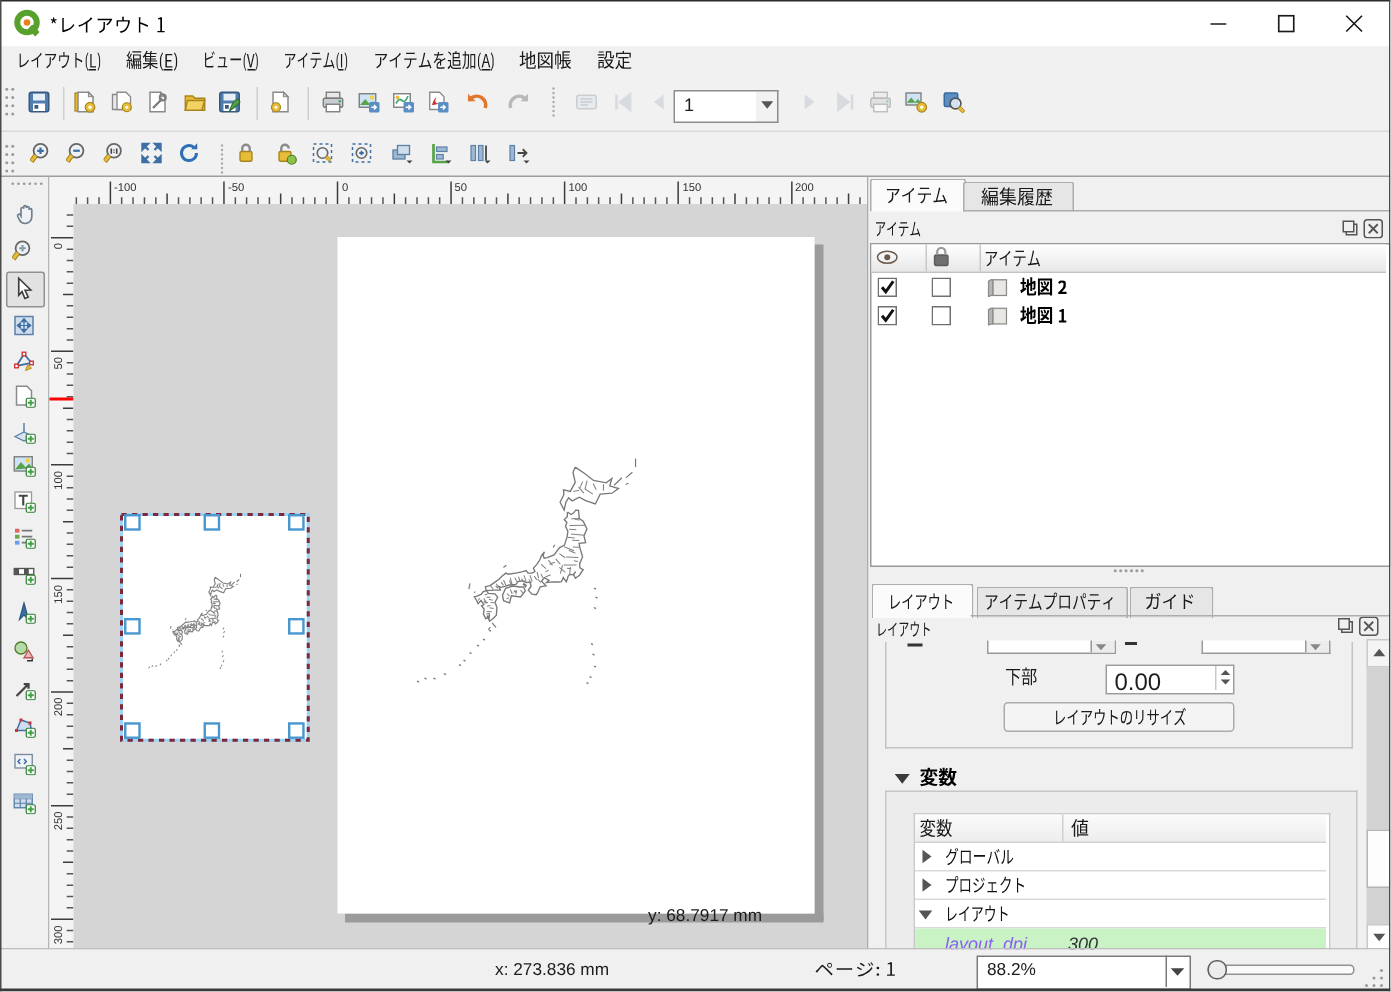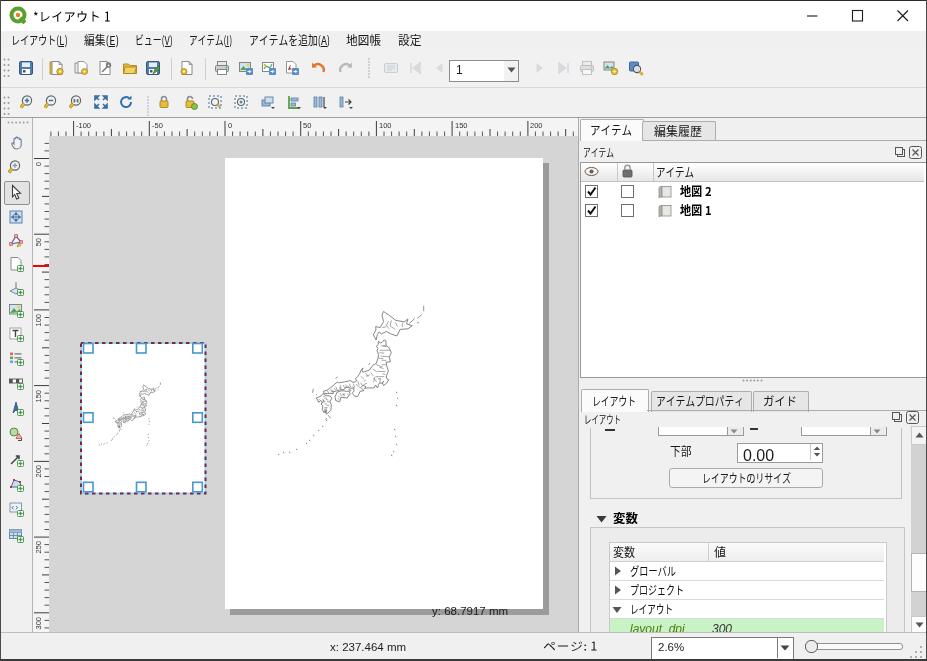--- a/index.html
+++ b/index.html
@@ -830,41 +830,41 @@
   </svg>
 <div style="position:absolute;left:610px;top:599px;width:274px;height:1px;background:#d9d9d9"></div>
 <svg style="position:absolute;left:612px;top:606px;" width="10" height="8" viewBox="0 0 10 8">
     <path d="M0.5 1 h9 L5 7z" fill="#555"></path>
   </svg>
 <svg style="position:absolute;left:629.5px;top:602.0px;overflow:visible" width="43" height="16">
     <path transform="scale(0.7167,1)" d="M2.7 11.4 L3.3 12.0 Q3.5 11.9 3.6 11.9 Q3.7 11.8 3.9 11.8 Q6.8 10.9 8.1 10.2 Q9.3 9.4 10.9 7.5 L10.3 6.7 Q8.8 8.6 7.5 9.4 Q6.1 10.2 3.8 10.8 Q3.8 10.2 3.8 7.6 Q3.8 5.1 3.8 4.0 Q3.8 3.6 3.8 3.4 Q3.8 3.2 3.9 2.9 L2.7 2.9 Q2.7 3.1 2.8 3.4 Q2.8 3.6 2.8 4.0 Q2.8 5.1 2.8 7.6 Q2.8 10.1 2.8 10.8 Q2.8 11.1 2.8 11.1 Q2.7 11.2 2.7 11.4 Z M13.0 7.3 L13.5 8.2 Q15.2 7.7 16.0 7.4 Q16.8 7.0 18.1 6.3 L18.1 10.7 Q18.1 11.2 18.1 11.5 Q18.0 11.8 18.0 12.0 L19.2 12.0 Q19.1 11.8 19.1 11.5 Q19.1 11.2 19.1 10.7 L19.1 5.7 Q20.3 4.8 20.9 4.4 Q21.4 3.9 22.3 3.0 L21.5 2.2 Q20.7 3.2 20.1 3.8 Q19.5 4.3 18.3 5.1 Q16.9 5.9 16.0 6.3 Q15.1 6.8 13.0 7.3 Z M35.2 3.5 L34.6 2.9 Q34.4 3.0 34.2 3.0 Q34.0 3.0 33.7 3.0 Q33.0 3.0 30.2 3.0 Q27.4 3.0 26.8 3.0 Q26.4 3.0 26.2 3.0 Q25.9 3.0 25.5 2.9 L25.5 4.0 Q26.0 3.9 26.2 3.9 Q26.4 3.9 26.8 3.9 Q27.4 3.9 30.1 3.9 Q32.8 3.9 33.7 3.9 Q33.3 4.7 32.7 5.4 Q32.2 6.1 31.1 6.7 L31.8 7.4 Q33.2 6.4 33.8 5.6 Q34.4 4.8 34.8 3.9 Q34.9 3.8 35.0 3.7 Q35.1 3.6 35.2 3.5 Z M30.4 5.1 L29.3 5.1 Q29.3 5.5 29.3 5.6 Q29.3 5.8 29.3 6.0 Q29.3 8.2 29.2 9.1 Q29.1 10.0 27.2 11.1 Q26.9 11.4 26.7 11.5 Q26.5 11.6 26.1 11.7 L27.0 12.5 Q30.1 10.9 30.2 9.7 Q30.4 8.5 30.4 5.1 Z M46.6 4.3 L45.9 3.9 Q45.8 4.0 45.6 4.0 Q45.5 4.0 45.1 4.0 L42.4 4.0 L42.4 2.7 Q42.4 2.4 42.4 2.2 Q42.4 2.1 42.5 1.6 L41.3 1.6 Q41.4 2.1 41.4 2.2 Q41.4 2.4 41.4 2.7 L41.4 4.0 L38.7 4.0 Q38.3 4.0 38.1 4.0 Q38.0 4.0 37.6 4.0 Q37.7 4.2 37.7 4.4 Q37.7 4.6 37.7 4.9 Q37.7 5.3 37.7 6.0 Q37.7 6.7 37.7 7.1 Q37.7 7.4 37.6 7.5 Q37.6 7.7 37.6 7.9 L38.7 7.9 Q38.6 7.7 38.6 7.6 Q38.6 7.4 38.6 7.2 Q38.6 6.8 38.6 6.1 Q38.6 5.4 38.6 4.9 L45.3 4.9 Q45.2 6.0 45.0 6.8 Q44.8 7.5 44.2 8.6 Q43.5 9.8 42.8 10.3 Q42.1 10.8 40.9 11.2 Q40.5 11.3 40.3 11.4 Q40.1 11.4 39.7 11.5 L40.5 12.5 Q42.7 11.8 43.5 11.2 Q44.3 10.5 45.2 8.9 Q45.9 7.7 46.1 6.9 Q46.2 6.1 46.4 5.0 Q46.4 4.8 46.5 4.7 Q46.5 4.5 46.6 4.3 Z M52.0 10.6 Q52.0 11.0 52.0 11.3 Q52.0 11.6 52.0 12.0 L53.1 12.0 Q53.1 11.6 53.1 11.3 Q53.0 11.0 53.0 10.6 L53.0 6.6 Q54.4 7.0 55.4 7.5 Q56.4 7.9 57.8 8.6 L58.2 7.5 Q56.9 6.9 55.8 6.5 Q54.6 6.0 53.0 5.6 L53.0 3.6 Q53.0 3.2 53.1 3.0 Q53.1 2.7 53.1 2.4 L51.9 2.4 Q52.0 2.7 52.0 3.0 Q52.0 3.3 52.0 3.6 Q52.0 4.6 52.0 7.3 Q52.0 9.9 52.0 10.6 Z" fill="#111"></path>
   </svg>
 <div style="position:absolute;left:610px;top:618px;width:274px;height:1px;background:#d9d9d9"></div>
 <div style="position:absolute;left:610px;top:618.5px;width:274px;height:14.5px;background:#c9f2c5"></div>
-<div class="t" style="left:630px;top:621.5px;font-size:12px;font-style:italic;color:#4d7c0f">layout_dpi</div>
+<div class="t" style="left:630px;top:621.5px;font-size:12px;font-style:italic;color:#8b5cf6">layout_dpi</div>
 <div class="t" style="left:712px;top:621.5px;font-size:12px;font-style:italic;color:#333">300</div>
 <div style="position:absolute;left:911px;top:426px;width:15px;height:207px;background:#d2d2d2"></div>
 <div style="position:absolute;left:911px;top:426px;width:15px;height:17px;background:#f4f4f4;border:1px solid #c9c9c9"></div>
 <svg style="position:absolute;left:915px;top:432px;" width="9" height="6" viewBox="0 0 9 6">
     <path d="M0.5 5.5 L4.5 0.5 L8.5 5.5z" fill="#555"></path>
   </svg>
 <div style="position:absolute;left:911px;top:553px;width:14px;height:37px;background:#fdfdfd;border:1px solid #b4b4b4"></div>
 <div style="position:absolute;left:911px;top:616px;width:15px;height:17px;background:#fdfdfd;border:1px solid #c9c9c9"></div>
 <svg style="position:absolute;left:915px;top:622px;" width="9" height="6" viewBox="0 0 9 6">
     <path d="M0.5 0.5 L4.5 5.5 L8.5 0.5z" fill="#555"></path>
   </svg>
 <div style="position:absolute;left:0px;top:632px;width:927px;height:1px;background:#bdbdbd"></div>
 <div style="position:absolute;left:0px;top:633px;width:927px;height:28px;background:#f0f0f0"></div>
-<div class="t" style="left:330px;top:641px;font-size:11.5px">x: 237.464 mm</div>
+<div class="t" style="left:330px;top:641px;font-size:11.5px">x: 273.836 mm</div>
 <div class="t" style="left:432px;top:605px;font-size:11.5px">y: 68.7917 mm</div>
 <svg style="position:absolute;left:543.0px;top:638.5px;overflow:visible" width="54" height="16">
     <path transform="scale(1.1250,1)" d="M8.1 4.5 Q8.1 4.0 8.3 3.7 Q8.5 3.5 8.9 3.5 Q9.4 3.5 9.6 3.7 Q9.8 4.0 9.8 4.5 Q9.8 5.1 9.6 5.3 Q9.4 5.5 8.9 5.5 Q8.5 5.5 8.3 5.3 Q8.1 5.1 8.1 4.5 Z M7.5 4.5 Q7.5 5.4 7.9 5.7 Q8.2 6.1 8.9 6.1 Q9.7 6.1 10.0 5.7 Q10.3 5.4 10.3 4.5 Q10.3 3.6 10.0 3.3 Q9.7 2.9 8.9 2.9 Q8.2 2.9 7.9 3.3 Q7.5 3.6 7.5 4.5 Z M0.6 8.6 L1.5 9.5 Q1.6 9.2 1.8 9.0 Q1.9 8.8 2.1 8.5 Q2.7 7.9 3.1 7.2 Q3.6 6.6 4.2 5.9 Q4.5 5.4 4.7 5.4 Q4.8 5.4 5.2 5.8 Q5.7 6.3 6.2 6.9 Q6.8 7.5 7.4 8.2 Q8.2 9.1 8.7 9.7 Q9.2 10.3 10.0 11.3 L10.8 10.4 Q9.9 9.5 9.3 8.8 Q8.8 8.2 8.0 7.4 Q7.3 6.6 6.8 6.1 Q6.3 5.6 5.6 4.9 Q4.8 4.1 4.6 4.2 Q4.3 4.2 3.7 5.0 Q3.0 5.9 2.5 6.5 Q2.0 7.2 1.4 7.7 Q1.1 8.1 1.0 8.2 Q0.9 8.3 0.6 8.6 Z M13.2 6.4 L13.2 7.6 Q13.5 7.5 13.8 7.5 Q14.1 7.5 14.8 7.5 Q15.6 7.5 17.9 7.5 Q20.2 7.5 21.1 7.5 Q21.6 7.5 21.8 7.5 Q22.1 7.5 22.3 7.6 L22.3 6.4 Q22.1 6.5 21.9 6.5 Q21.6 6.5 21.1 6.5 Q20.2 6.5 17.9 6.5 Q15.6 6.5 14.8 6.5 Q14.1 6.5 13.8 6.5 Q13.5 6.5 13.2 6.4 Z M32.2 3.1 L31.6 3.3 Q32.0 3.9 32.2 4.2 Q32.4 4.5 32.6 5.1 L33.3 4.8 Q33.0 4.3 32.8 3.9 Q32.5 3.5 32.2 3.1 Z M33.7 2.5 L33.1 2.8 Q33.5 3.3 33.7 3.6 Q33.9 4.0 34.2 4.6 L34.8 4.3 Q34.5 3.7 34.3 3.3 Q34.0 2.9 33.7 2.5 Z M27.3 2.9 L26.8 3.7 Q27.5 4.0 28.1 4.5 Q28.7 4.9 29.3 5.3 L29.8 4.5 Q29.3 4.2 28.7 3.7 Q28.0 3.3 27.3 2.9 Z M25.6 11.1 L26.1 12.0 Q27.2 11.8 28.0 11.6 Q28.8 11.3 29.9 10.6 Q31.8 9.5 32.6 8.8 Q33.4 8.0 34.4 6.5 L33.8 5.6 Q32.9 7.2 32.1 7.9 Q31.4 8.7 29.5 9.8 Q28.3 10.4 27.6 10.7 Q26.8 10.9 25.6 11.1 Z M25.6 5.5 L25.1 6.3 Q25.8 6.6 26.4 7.0 Q27.0 7.4 27.6 7.8 L28.1 7.0 Q27.6 6.7 26.9 6.3 Q26.3 5.8 25.6 5.5 Z M37.6 7.1 Q38.0 7.1 38.2 7.0 Q38.3 6.8 38.3 6.3 Q38.3 5.8 38.2 5.7 Q38.0 5.5 37.6 5.5 Q37.2 5.5 37.0 5.7 Q36.8 5.8 36.8 6.3 Q36.8 6.8 37.0 7.0 Q37.2 7.1 37.6 7.1 Z M37.6 11.5 Q38.0 11.5 38.2 11.4 Q38.3 11.2 38.3 10.8 Q38.3 10.2 38.2 10.1 Q38.0 9.9 37.6 9.9 Q37.2 9.9 37.0 10.1 Q36.8 10.2 36.8 10.7 Q36.8 11.2 37.0 11.4 Q37.2 11.5 37.6 11.5 Z M43.0 11.5 L47.6 11.5 L47.6 10.6 L45.9 10.6 L45.9 2.5 L45.1 2.5 Q44.7 2.8 44.4 2.9 Q44.1 3.0 43.4 3.1 L43.4 3.8 L44.9 3.8 L44.9 10.6 L43.0 10.6 L43.0 11.5 Z" fill="#1a1a1a"></path>
   </svg>
 <div style="position:absolute;left:651px;top:637px;width:141px;height:21px;background:#fff;border:1px solid #7a7a7a"></div>
-<div class="t" style="left:658px;top:641px;font-size:11.5px">2.6%</div>
+<div class="t" style="left:658px;top:641px;font-size:11.5px">88.2%</div>
 <div style="position:absolute;left:777px;top:637px;width:1px;height:21px;background:#7a7a7a"></div>
 <svg style="position:absolute;left:780px;top:645px;" width="10" height="6" viewBox="0 0 10 6">
     <path d="M0.5 0.5 h9 L5 5.5z" fill="#444"></path>
   </svg>
 <div style="position:absolute;left:805px;top:643px;width:96px;height:5px;background:#fafafa;border:1px solid #919191;border-radius:3px"></div>
 <div style="position:absolute;left:805px;top:640px;width:11px;height:11px;background:#ececec;border:1px solid #5f5f5f;border-radius:6px"></div>
 <svg style="position:absolute;left:909px;top:645px;" width="14" height="14" viewBox="0 0 14 14">
     <circle cx="12" cy="2" r="1" fill="#9a9a9a"></circle>
     <circle cx="7" cy="7" r="1" fill="#9a9a9a"></circle>
     <circle cx="12" cy="7" r="1" fill="#9a9a9a"></circle>

